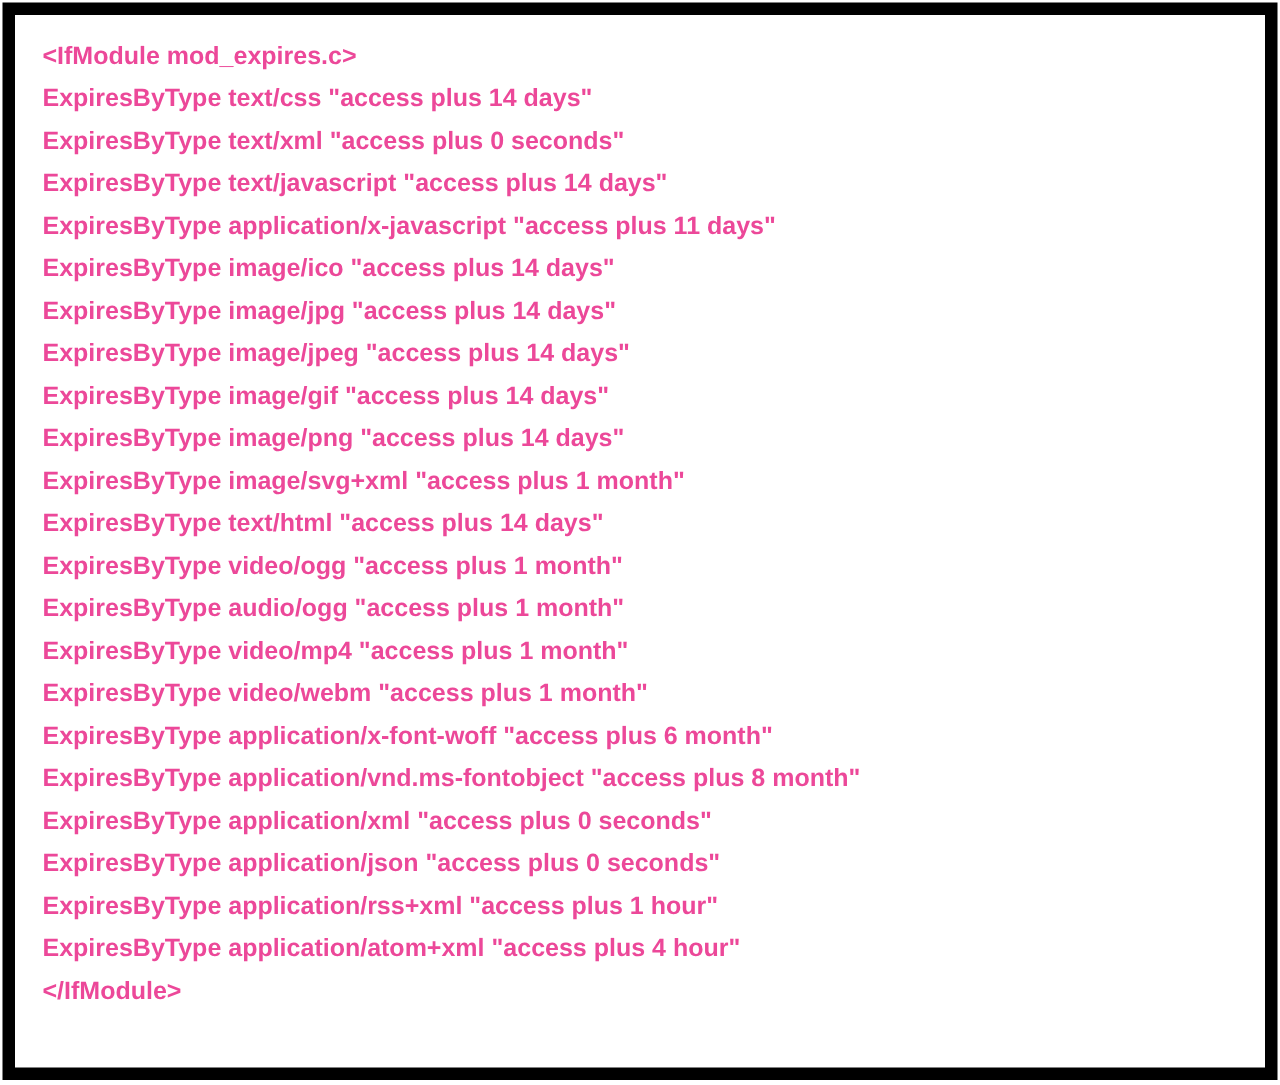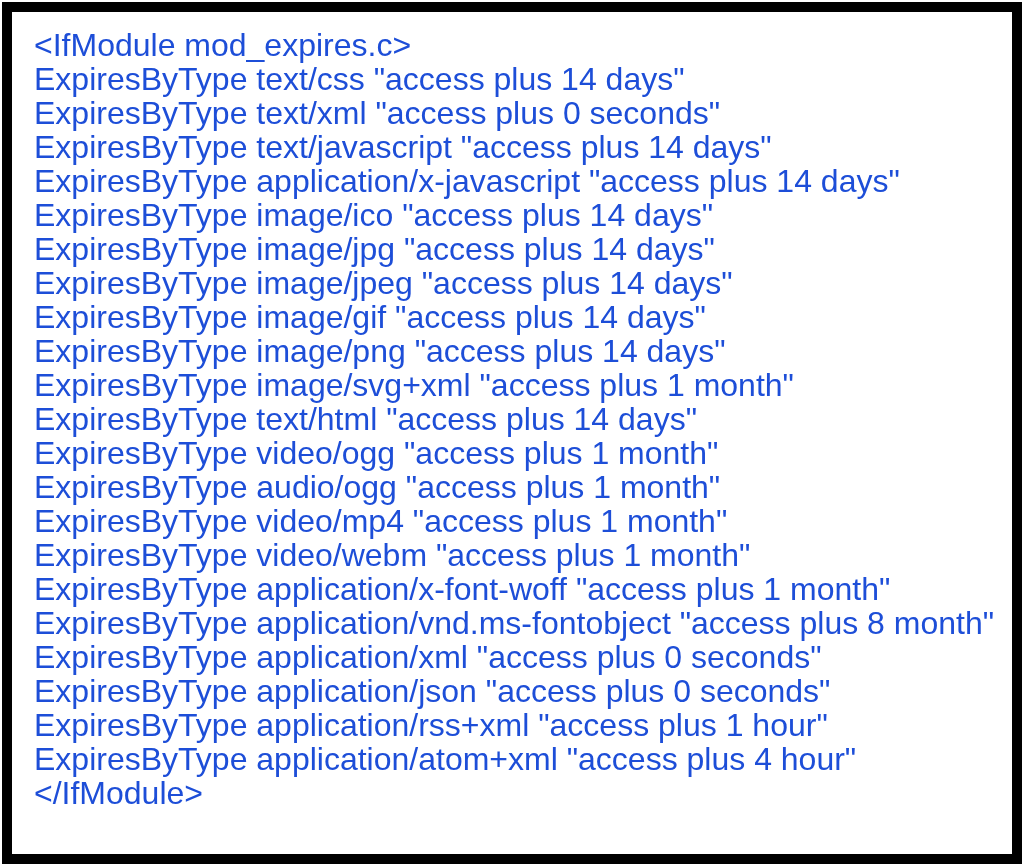--- a/index.html
+++ b/index.html
@@ -14,48 +14,48 @@
     border: 10px solid #000000;
     background: #ffffff;
     margin: 2px 2px;
     padding: 16px 14px 10px 22px;
     width: 1020px;
     height: 862px;
     overflow: hidden;
   }
   .line {
     font-family: Arial, Helvetica, sans-serif;
-    font-weight: 400;
-    font-size: 32px;
+    font-weight: 700;
+    font-size: 20px;
     line-height: 34px;
-    color: #1d4ed8;
+    color: #ec4899;
     white-space: pre;
     letter-spacing: 0px;
   }
 </style>
 </head>
 <body>
 
 <div class="code-box">
   <div class="line">&lt;IfModule mod_expires.c&gt;</div>
   <div class="line">ExpiresByType text/css "access plus 14 days"</div>
   <div class="line">ExpiresByType text/xml "access plus 0 seconds"</div>
   <div class="line">ExpiresByType text/javascript "access plus 14 days"</div>
-  <div class="line">ExpiresByType application/x-javascript "access plus 14 days"</div>
+  <div class="line">ExpiresByType application/x-javascript "access plus 11 days"</div>
   <div class="line">ExpiresByType image/ico "access plus 14 days"</div>
   <div class="line">ExpiresByType image/jpg "access plus 14 days"</div>
   <div class="line">ExpiresByType image/jpeg "access plus 14 days"</div>
   <div class="line">ExpiresByType image/gif "access plus 14 days"</div>
   <div class="line">ExpiresByType image/png "access plus 14 days"</div>
   <div class="line">ExpiresByType image/svg+xml "access plus 1 month"</div>
   <div class="line">ExpiresByType text/html "access plus 14 days"</div>
   <div class="line">ExpiresByType video/ogg "access plus 1 month"</div>
   <div class="line">ExpiresByType audio/ogg "access plus 1 month"</div>
   <div class="line">ExpiresByType video/mp4 "access plus 1 month"</div>
   <div class="line">ExpiresByType video/webm "access plus 1 month"</div>
-  <div class="line">ExpiresByType application/x-font-woff "access plus 1 month"</div>
+  <div class="line">ExpiresByType application/x-font-woff "access plus 6 month"</div>
   <div class="line">ExpiresByType application/vnd.ms-fontobject "access plus 8 month"</div>
   <div class="line">ExpiresByType application/xml "access plus 0 seconds"</div>
   <div class="line">ExpiresByType application/json "access plus 0 seconds"</div>
   <div class="line">ExpiresByType application/rss+xml "access plus 1 hour"</div>
   <div class="line">ExpiresByType application/atom+xml "access plus 4 hour"</div>
   <div class="line">&lt;/IfModule&gt;</div>
 </div>
 
 </body></html>

